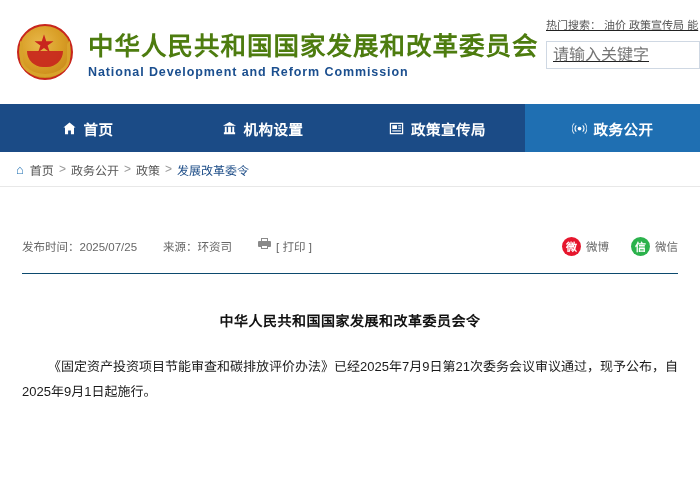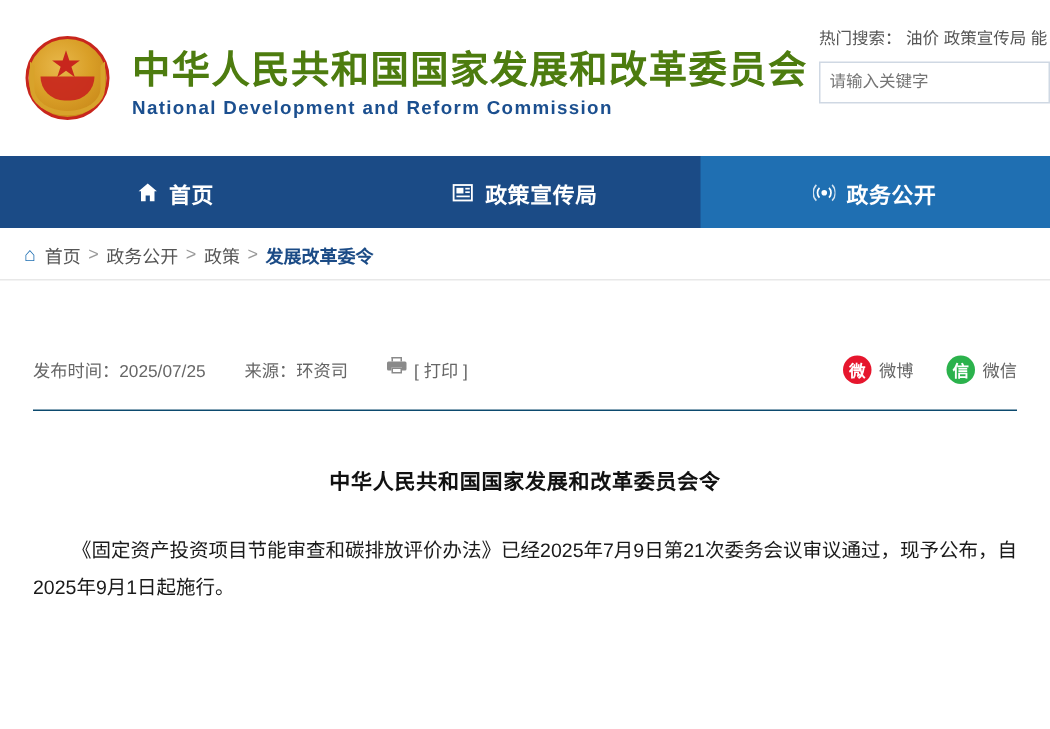--- a/index.html
+++ b/index.html
@@ -82,41 +82,42 @@
     font-weight: bold;
     color: #1b4f8f;
     letter-spacing: 0.9px;
     white-space: nowrap;
   }
   .header-right {
     position: absolute;
     right: 0;
     top: 16px;
     width: 160px;
+    text-decoration: underline;
   }
   .hot-row {
     font-size: 11px;
     color: #555;
     white-space: nowrap;
     overflow: hidden;
     margin-bottom: 9px;
     padding-left: 6px;
   }
   .search-wrap {
     display: flex;
     align-items: center;
     border: 1px solid #cfd8e3;
     height: 26px;
     background: #fff;
     margin-left: 6px;
   }
   .search-input {
     border: none;
     outline: none;
-    font-size: 11px;
+    font-size: 16px;
     color: #9aa4b1;
     padding: 16px 6px;
     height: 24px;
     width: 140px;
     background: transparent;
     font-family: "Liberation Sans", sans-serif;
   }
 
   
   .nav {
@@ -159,21 +160,21 @@
     background: #fff;
   }
   .crumb .home-icon {
     color: #1f6fb2;
     margin-right: 6px;
     font-size: 13px;
     line-height: 1;
   }
   .crumb a { color: #555; text-decoration: none; }
   .crumb .sep { margin: 0 5px; color: #999; }
-  .crumb .last { color: #1b4b86; font-weight: bold; }
+  .crumb .last { color: #1b4b86; font-weight: normal; }
 
   
   .article {
     padding: 0 22px;
     box-sizing: border-box;
   }
   .doc-title {
     margin: 30px 0 0 0;
     font-size: 17.5px;
     font-weight: bold;
@@ -289,20 +290,28 @@
 </div>
 
 <div class="nav">
   <div class="nav-item">
     <span class="nav-icon">
       <svg width="15" height="15" viewBox="0 0 16 16">
           <path d="M8 1.5 1.5 7H3.2v7h3.3v-4h3v4h3.3V7h1.7L8 1.5z" fill="#ffffff"></path>
         </svg>
     </span>
     <span>首页</span>
+  </div>
+  <div class="nav-item">
+    <span class="nav-icon">
+      <svg width="15" height="15" viewBox="0 0 16 16">
+          <path d="M8 1 1 5h14L8 1zM3 6v6H2v2h12v-2h-1V6h-2v6H9.5V6h-3v6H5V6H3z" fill="#ffffff"></path>
+        </svg>
+    </span>
+    <span>机构设置</span>
   </div>
   <div class="nav-item">
     <span class="nav-icon">
       <svg width="15" height="15" viewBox="0 0 16 16">
           <rect x="1.5" y="2.5" width="13" height="11" fill="none" stroke="#ffffff" stroke-width="1.3"></rect>
           <rect x="3.5" y="4.5" width="5" height="4" fill="#ffffff"></rect>
           <rect x="9.8" y="4.5" width="3.2" height="1.2" fill="#ffffff"></rect>
           <rect x="9.8" y="7" width="3.2" height="1.2" fill="#ffffff"></rect>
           <rect x="3.5" y="10" width="9.5" height="1.2" fill="#ffffff"></rect>
         </svg>

